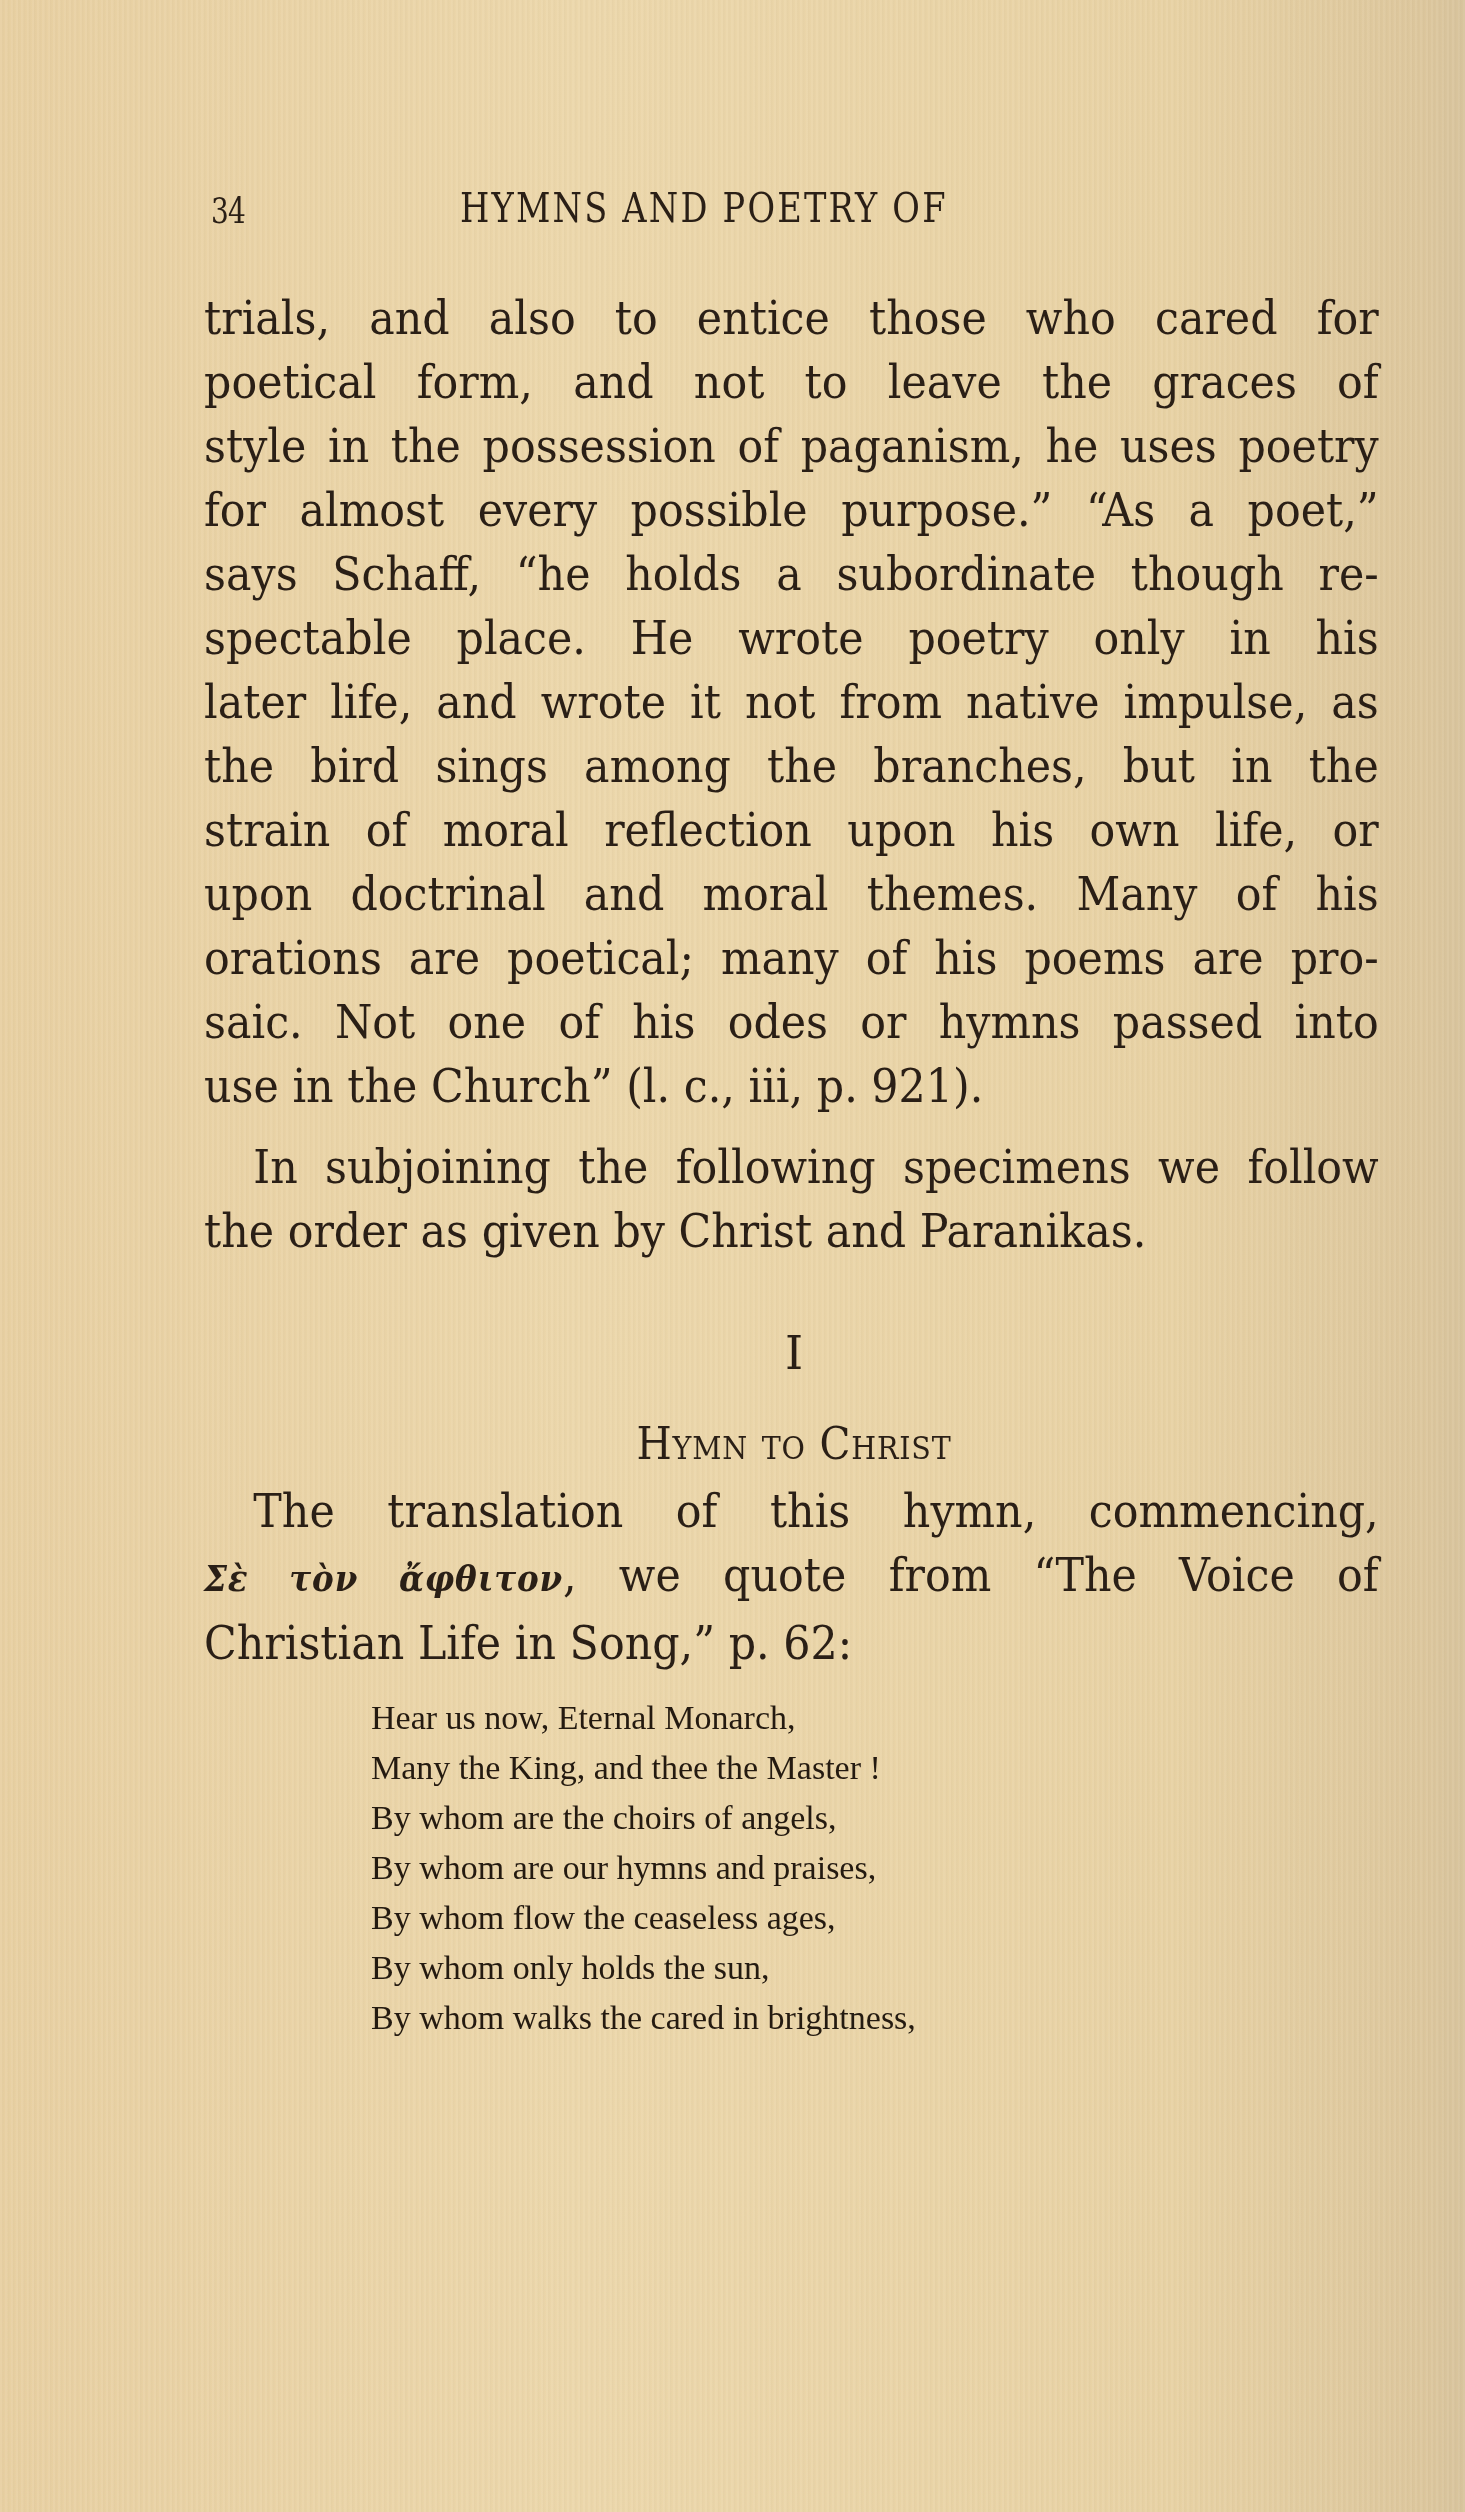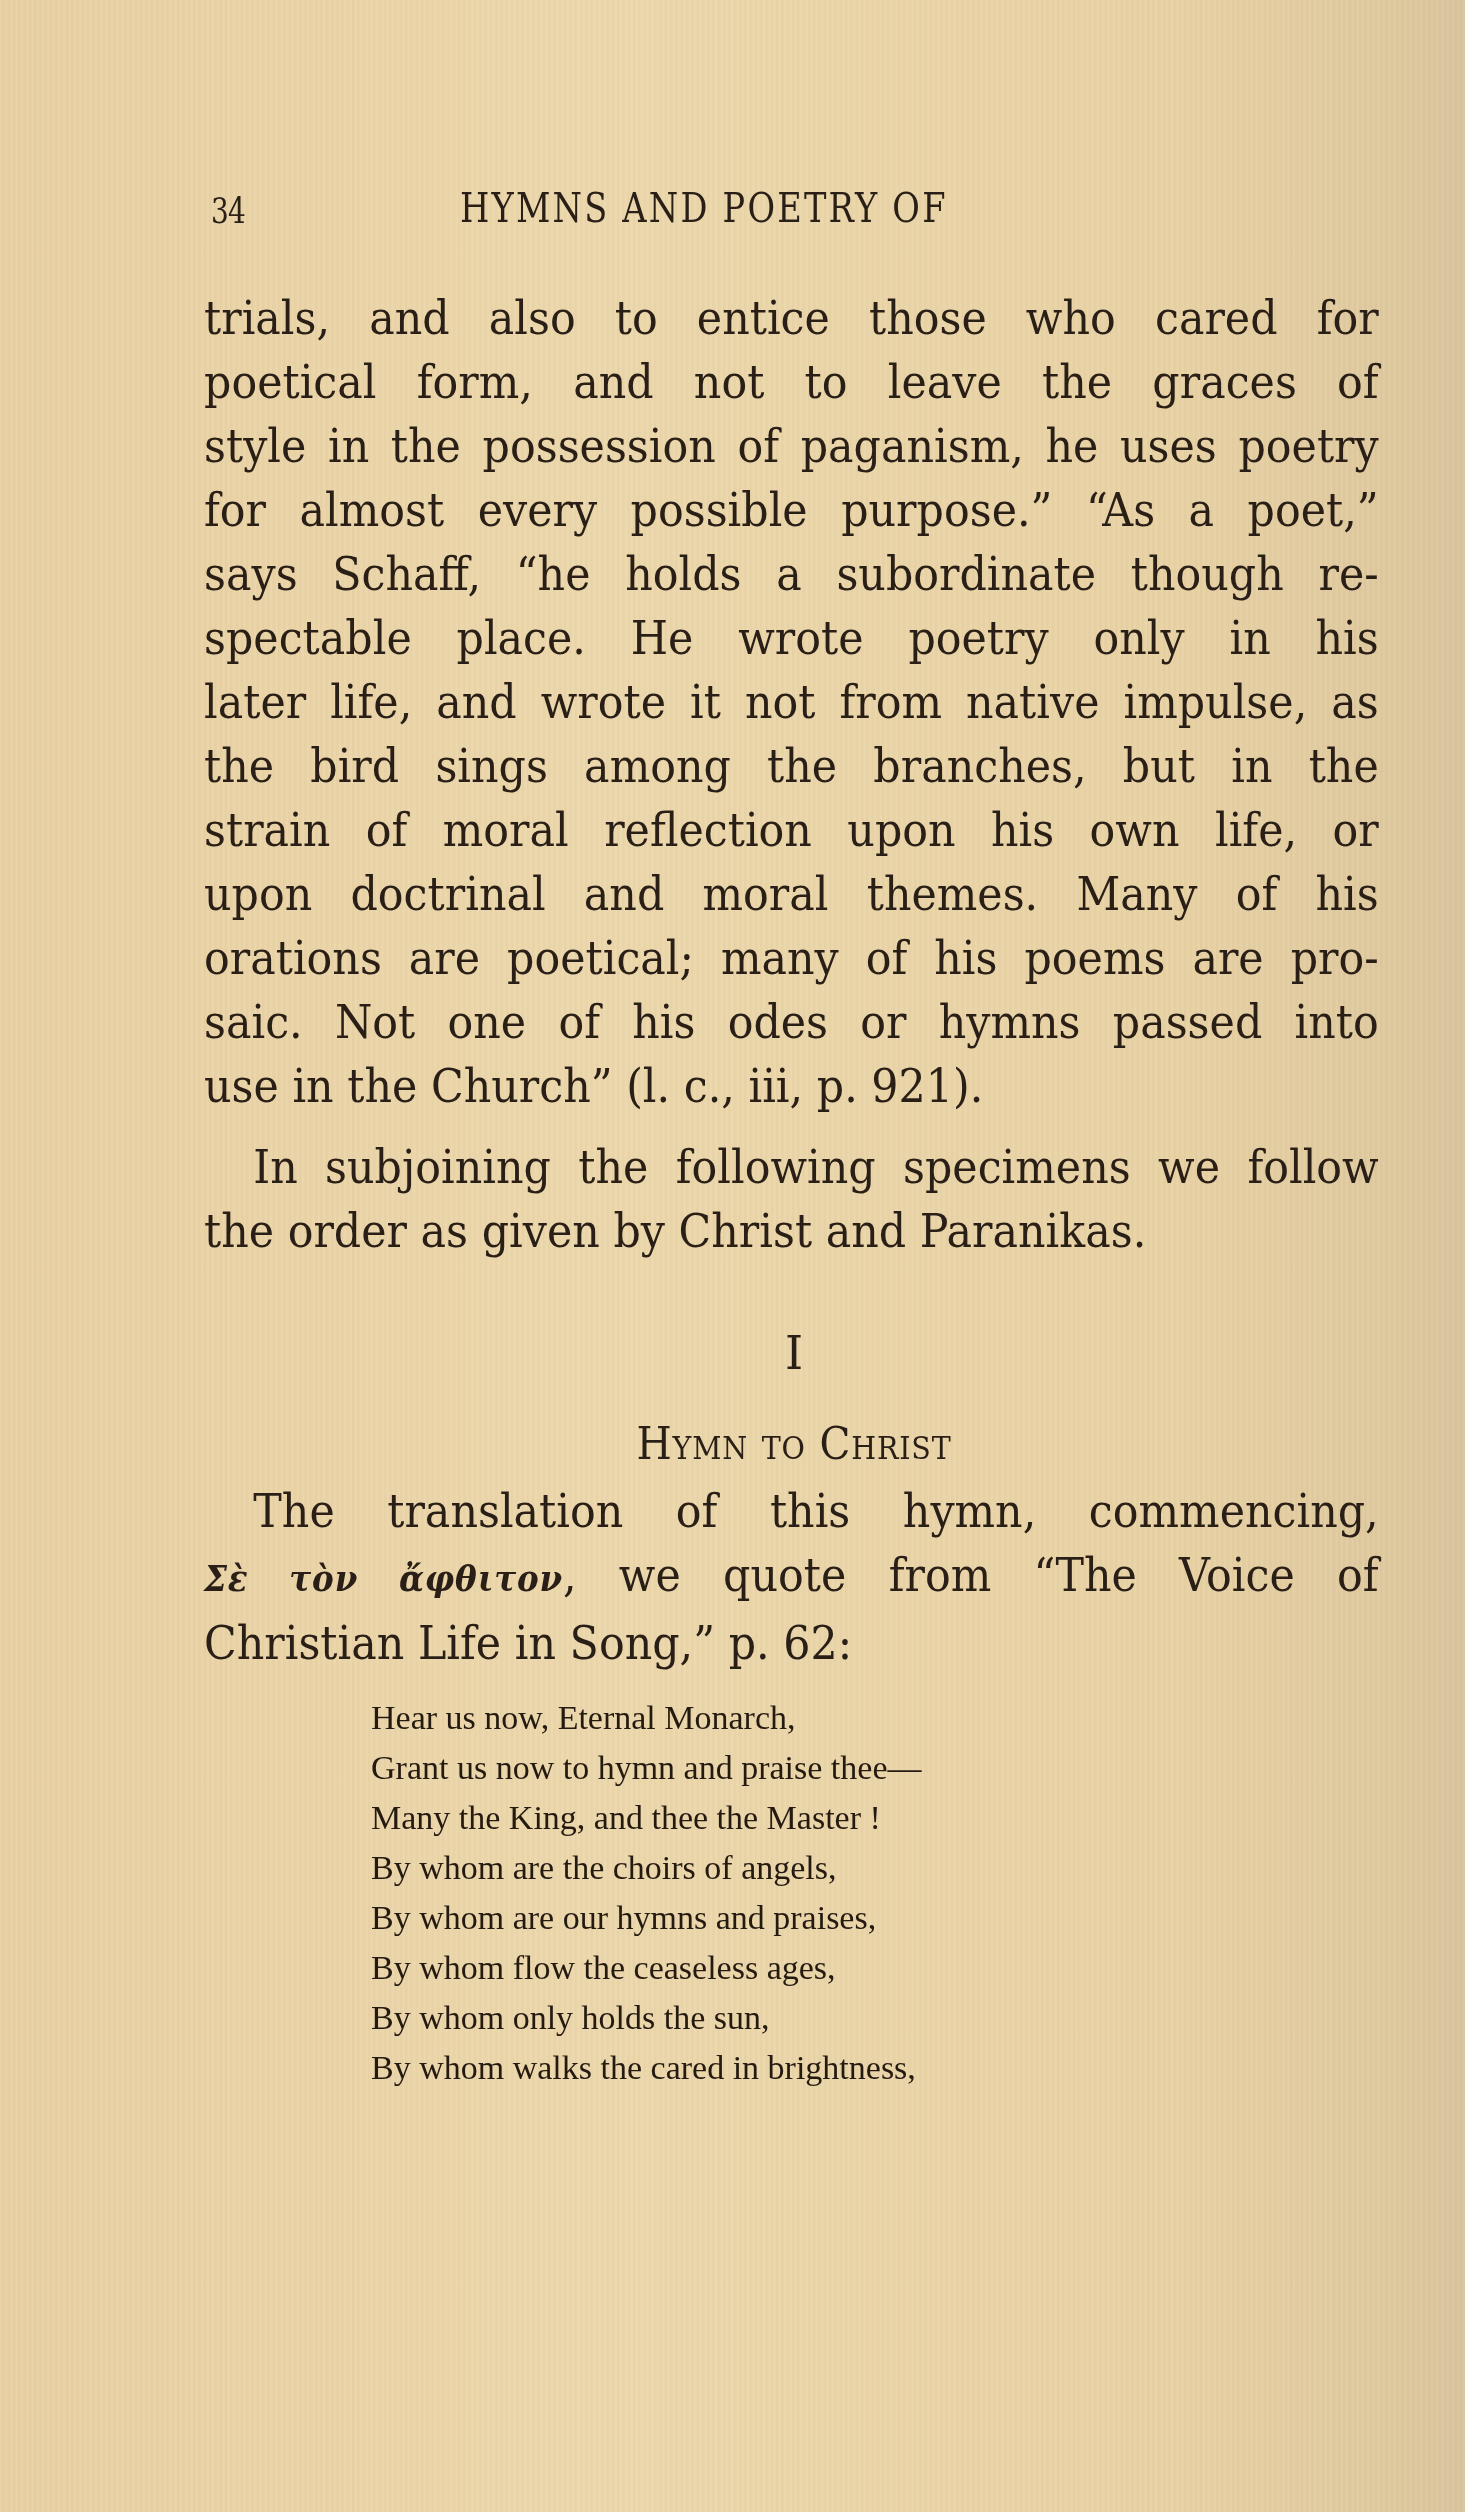--- a/index.html
+++ b/index.html
@@ -150,21 +150,20 @@
   <div class="centered hymn-title">Hymn to Christ</div>
 
   <div class="body-text para3">
     <span class="line indent">The translation of this hymn, commencing,</span>
     <span class="line"><span class="greek">Σὲ τὸν ἄφθιτον</span><span>, we quote from “The Voice of</span></span>
     <span class="line last">Christian Life in Song,” p. 62:</span>
   </div>
 
   <div class="poem">
     <span class="poem-line">Hear us now, Eternal Monarch,</span>
-    <span class="poem-line">Grant us now to hymn and praise thee—</span>
     <span class="poem-line">Many the King, and thee the Master !</span>
     <span class="poem-line">By whom are the choirs of angels,</span>
     <span class="poem-line">By whom are our hymns and praises,</span>
     <span class="poem-line">By whom flow the ceaseless ages,</span>
     <span class="poem-line">By whom only holds the sun,</span>
     <span class="poem-line">By whom walks the cared in brightness,</span>
   </div>
 
 </div>
 

